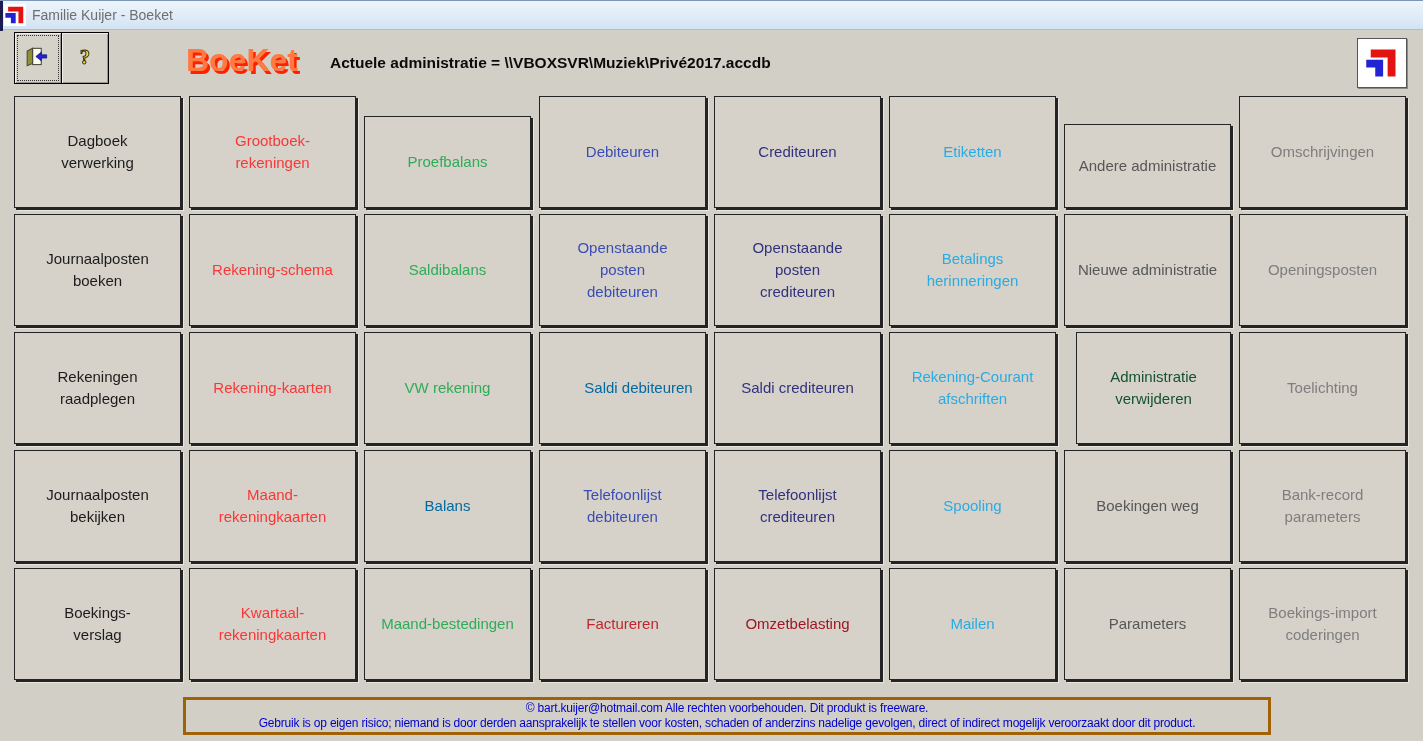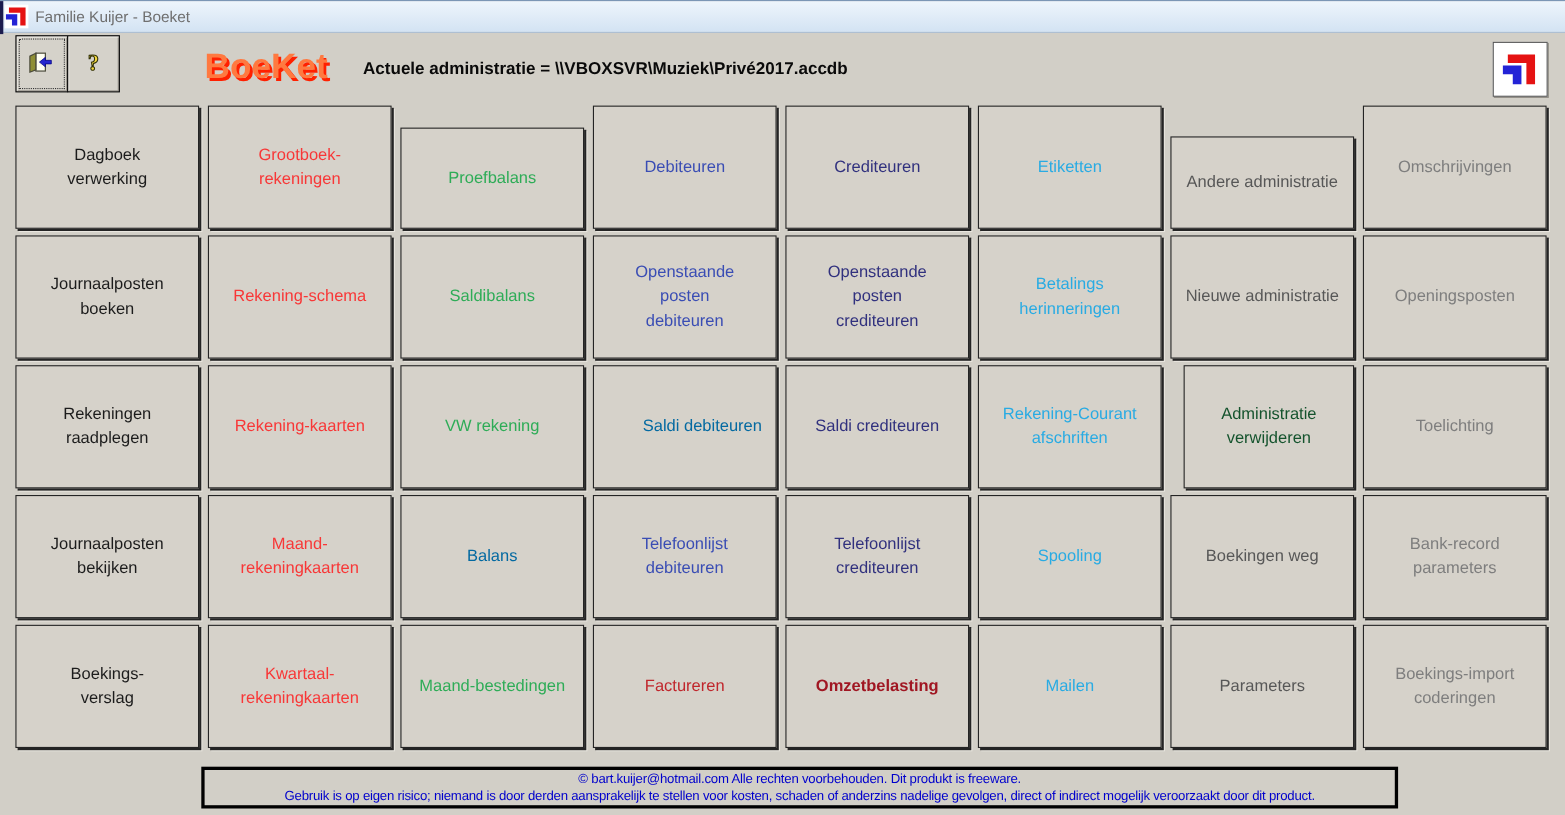--- a/index.html
+++ b/index.html
@@ -58,21 +58,21 @@
     background:#d6d2ca;border:1px solid #242424;
     box-shadow:2px 2px 0 #242424, 3px 3px 0 #e9e6df;
     font-family:"Liberation Sans","DejaVu Sans",sans-serif;
     font-size:15px;line-height:22px;white-space:pre-line;
     display:flex;align-items:center;justify-content:center;text-align:center;
     cursor:pointer;padding:4px;box-sizing:border-box;
   }
   
   .footer{
     position:absolute;top:697px;left:183px;width:1082px;height:32px;
-    border:3px solid #000000;background:#d2cfc7;
+    border:3px solid #a16207;background:#d2cfc7;
     display:flex;flex-direction:column;align-items:center;justify-content:center;
     color:#0000cc;font-size:12px;line-height:15px;text-align:center;
     letter-spacing:-0.2px;
   }
 </style>
 </head>
 <body>
 
 <div class="titlebar">
   <span class="titlebar-edge"></span>
@@ -169,21 +169,21 @@
     <button class="grid-btn" style="color: rgb(41, 171, 227);">Spooling</button>
     <button class="grid-btn" style="color: rgb(87, 87, 87);">Boekingen weg</button>
     <button class="grid-btn" style="color: rgb(126, 126, 126);">Bank-record
 parameters</button>
     <button class="grid-btn" style="color: rgb(28, 28, 28);">Boekings-
 verslag</button>
     <button class="grid-btn" style="color: rgb(248, 55, 55);">Kwartaal-
 rekeningkaarten</button>
     <button class="grid-btn" style="color: rgb(46, 172, 87);">Maand-bestedingen</button>
     <button class="grid-btn" style="color: rgb(192, 38, 44);">Factureren</button>
-    <button class="grid-btn" style="color: rgb(160, 22, 34); font-weight: bold;">Omzetbelasting</button>
+    <button class="grid-btn" style="color: rgb(160, 22, 34);">Omzetbelasting</button>
     <button class="grid-btn" style="color: rgb(41, 171, 227);">Mailen</button>
     <button class="grid-btn" style="color: rgb(87, 87, 87);">Parameters</button>
     <button class="grid-btn" style="color: rgb(126, 126, 126);">Boekings-import
 coderingen</button>
   </div>
 
 <div class="footer">
   <div>© bart.kuijer@hotmail.com  Alle rechten voorbehouden.  Dit produkt  is freeware.</div>
   <div>Gebruik is op eigen risico; niemand is door derden aansprakelijk te stellen voor kosten, schaden of anderzins nadelige gevolgen, direct of indirect mogelijk veroorzaakt door dit product.</div>
 </div>

